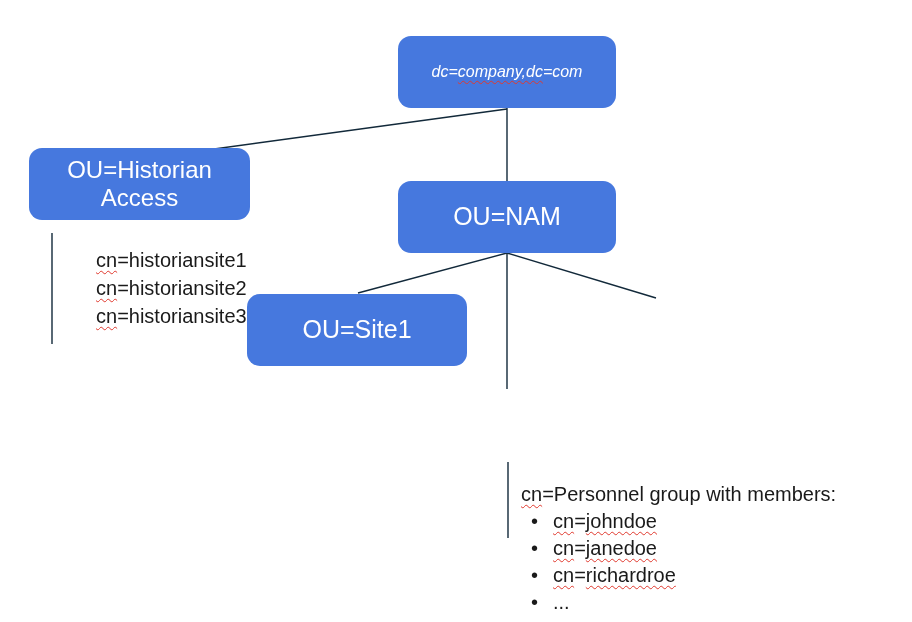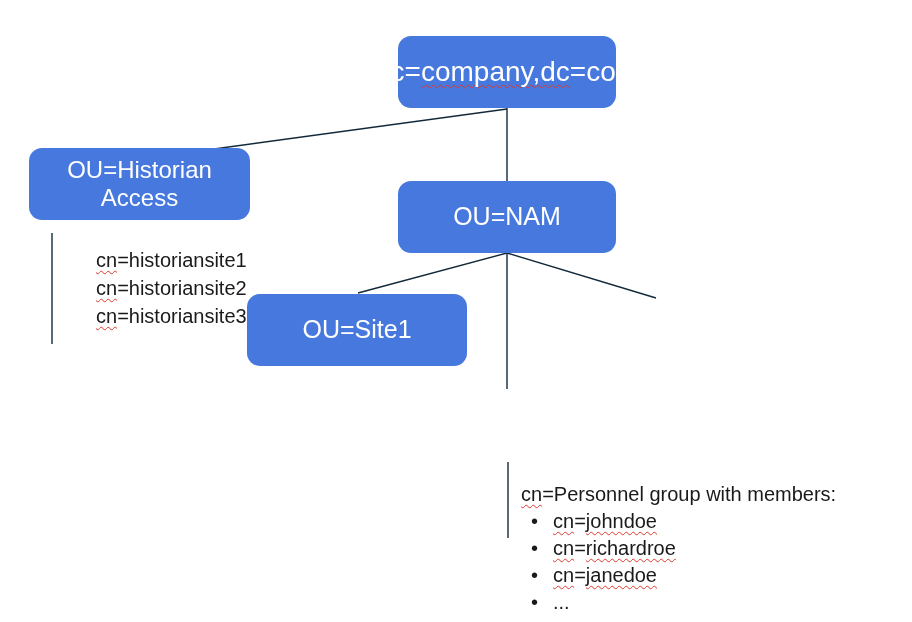--- a/index.html
+++ b/index.html
@@ -38,21 +38,21 @@
     color: var(--node_text);
     border-radius: 13px;
     display: flex;
     align-items: center;
     justify-content: center;
     text-align: center;
     font-size: 25px;
     line-height: 1.18;
     padding: 4px 10px;
   }
-  .node.root { font-size: 28px; }
+  .node.root { font-size: 16px; font-style: italic; }
   .node.historian { font-size: 24px; }
 
   .annot {
     position: absolute;
     color: var(--text);
     font-size: 20px;
     line-height: 28px;
     white-space: nowrap;
   }
 
@@ -117,19 +117,19 @@
   <div class="annot" style="left:58px; top:246px;margin-left:38px;">
     <div><span class="sq">cn</span><span>=historiansite1</span></div>
     <div><span class="sq">cn</span><span>=historiansite2</span></div>
     <div><span class="sq">cn</span><span>=historiansite3</span></div>
   </div>
 
   <div class="annot personnel" style="left:521px; top:480px;">
     <div><span class="sq">cn</span><span>=Personnel group with members:</span></div>
     <ul>
       <li><span class="sq">cn</span><span>=</span><span class="sq">johndoe</span></li>
+      <li><span class="sq">cn</span><span>=</span><span class="sq">janedoe</span></li>
       <li><span class="sq">cn</span><span>=</span><span class="sq">richardroe</span></li>
-      <li><span class="sq">cn</span><span>=</span><span class="sq">janedoe</span></li>
       <li><span>...</span></li>
     </ul>
   </div>
 
 </div>
 
 </body></html>

